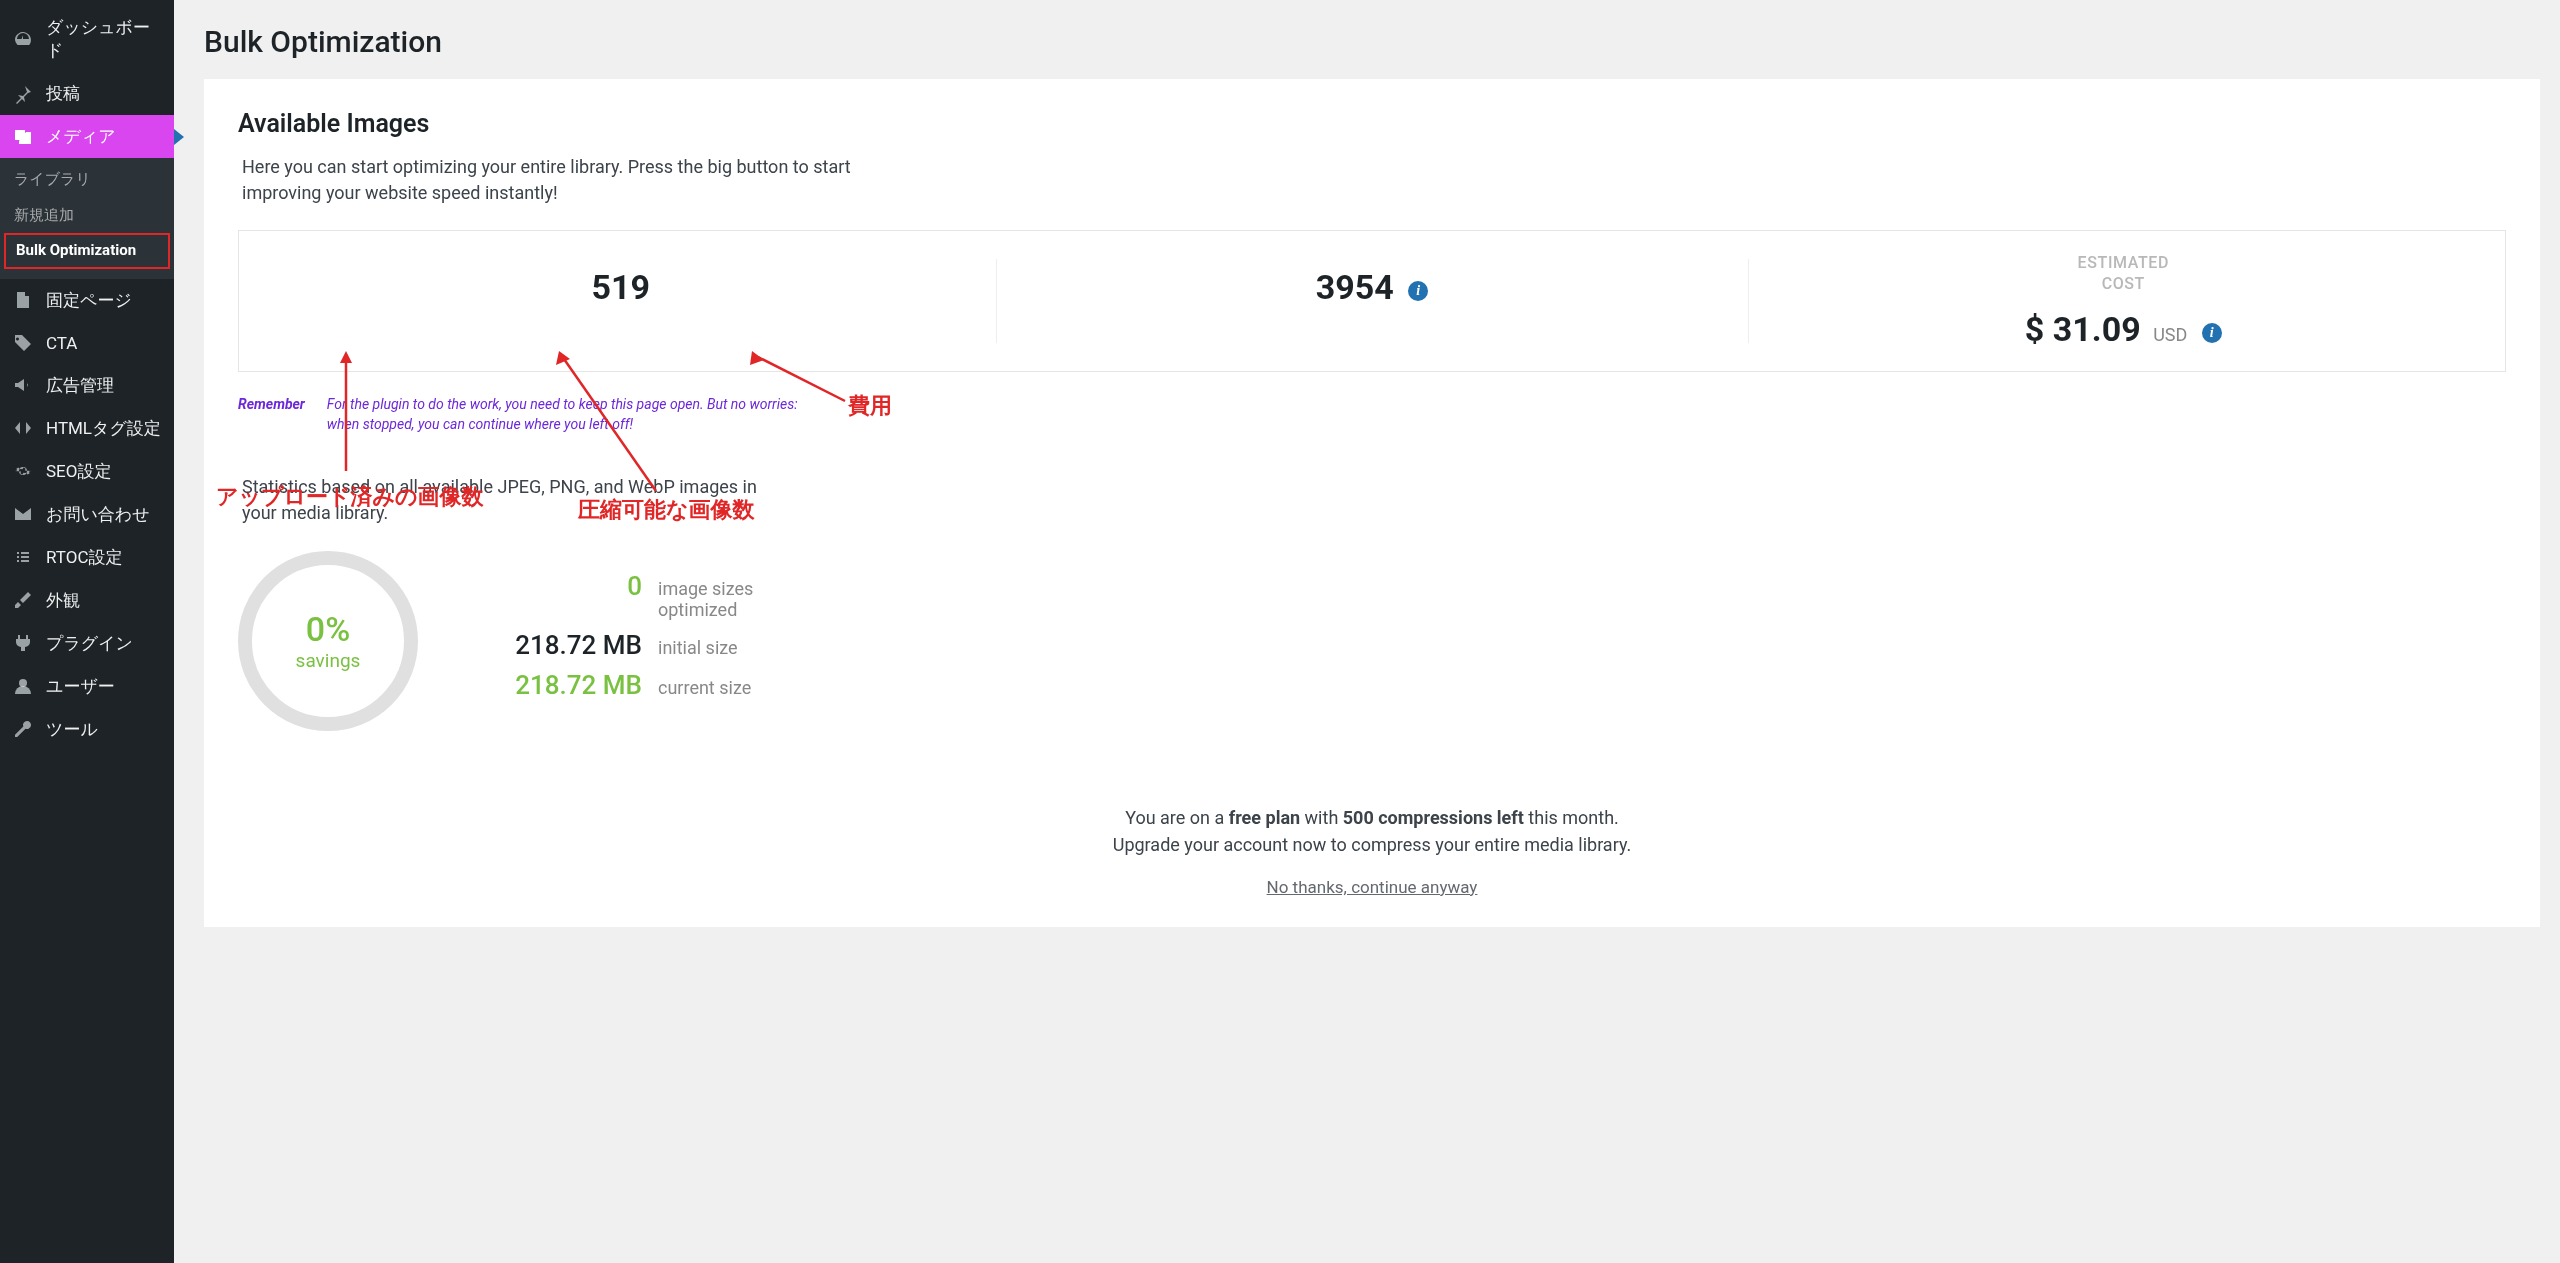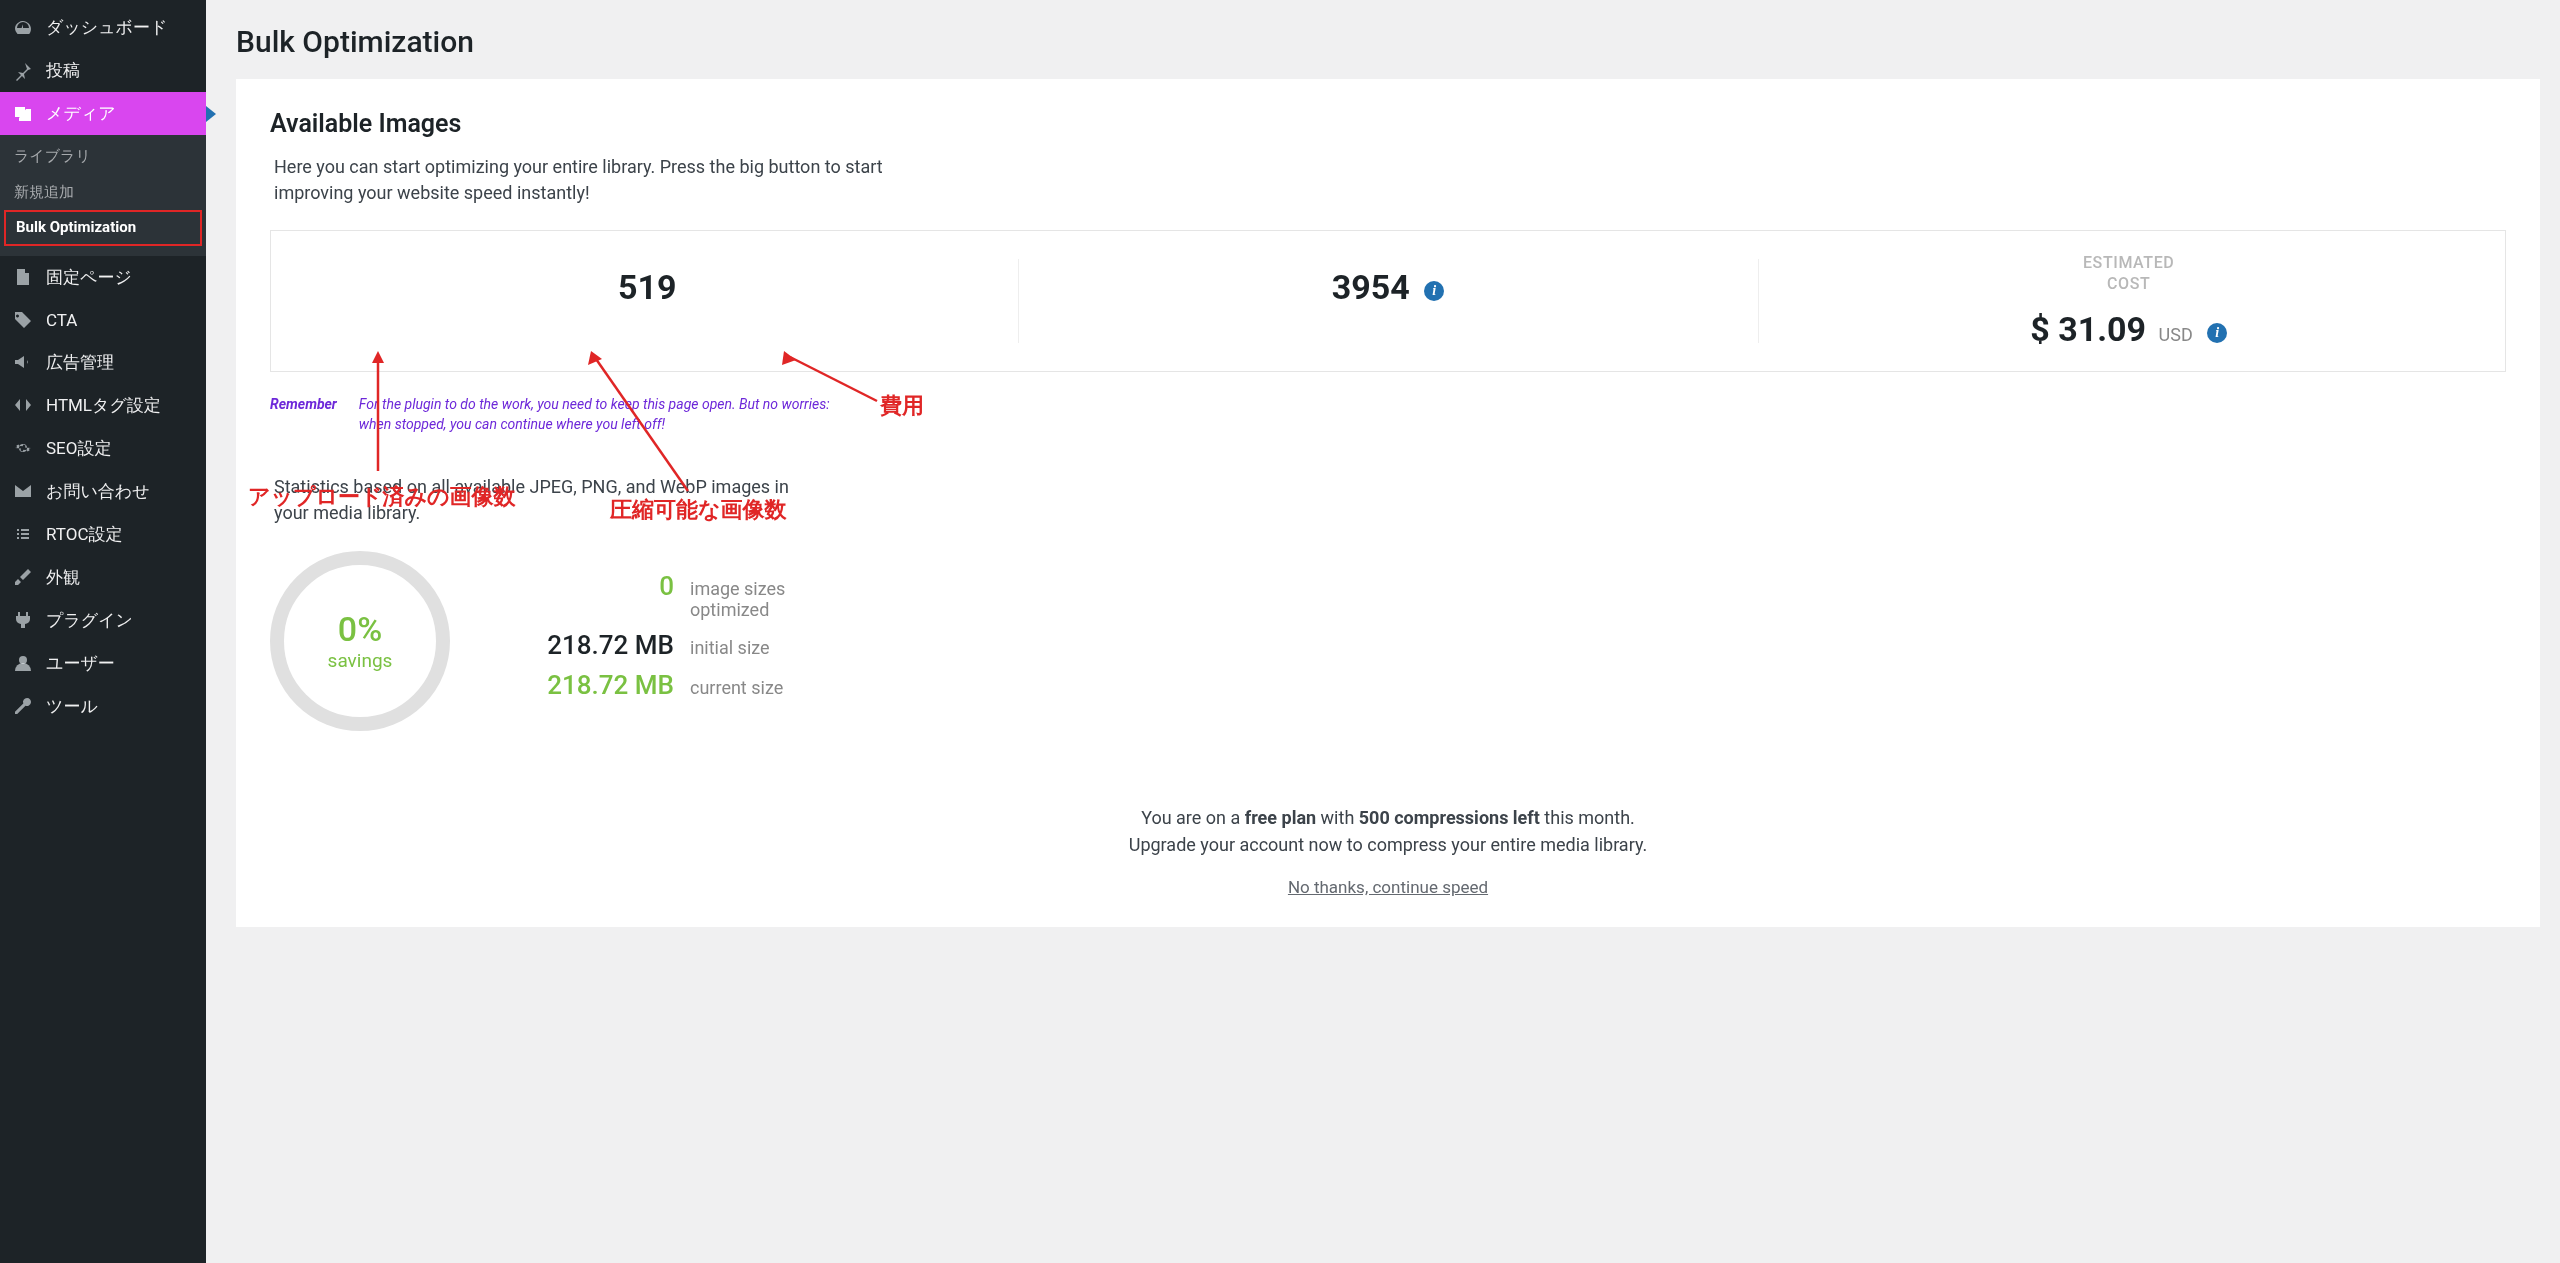--- a/index.html
+++ b/index.html
@@ -12,21 +12,21 @@
     overflow-x: hidden;
   }
   .wrap {
     display: flex;
     min-height: 100%;
     width: 100%;
   }
 
   
   .admin-menu {
-    width: 206px;
+    width: 174px;
     background: #1d2327;
     color: #f0f0f1;
     flex-shrink: 0;
     padding-top: 6px;
   }
   .menu-item {
     display: flex;
     align-items: center;
     gap: 12px;
     padding: 10px 12px;
@@ -554,18 +554,18 @@
             </div>
           </div>
         </div>
       </div>
 
       <div class="cta-area">
         <p>
           <span>You are on a </span><strong>free plan</strong><span> with </span><strong>500 compressions left</strong><span> this month.</span>
         </p>
         <p>Upgrade your account now to compress your entire media library.</p>
-        <a class="no-thanks">No thanks, continue speed</a>
+        <a class="no-thanks">No thanks, continue anyway</a>
       </div>
 
     </div>
   </main>
 </div>
 
 </body></html>

